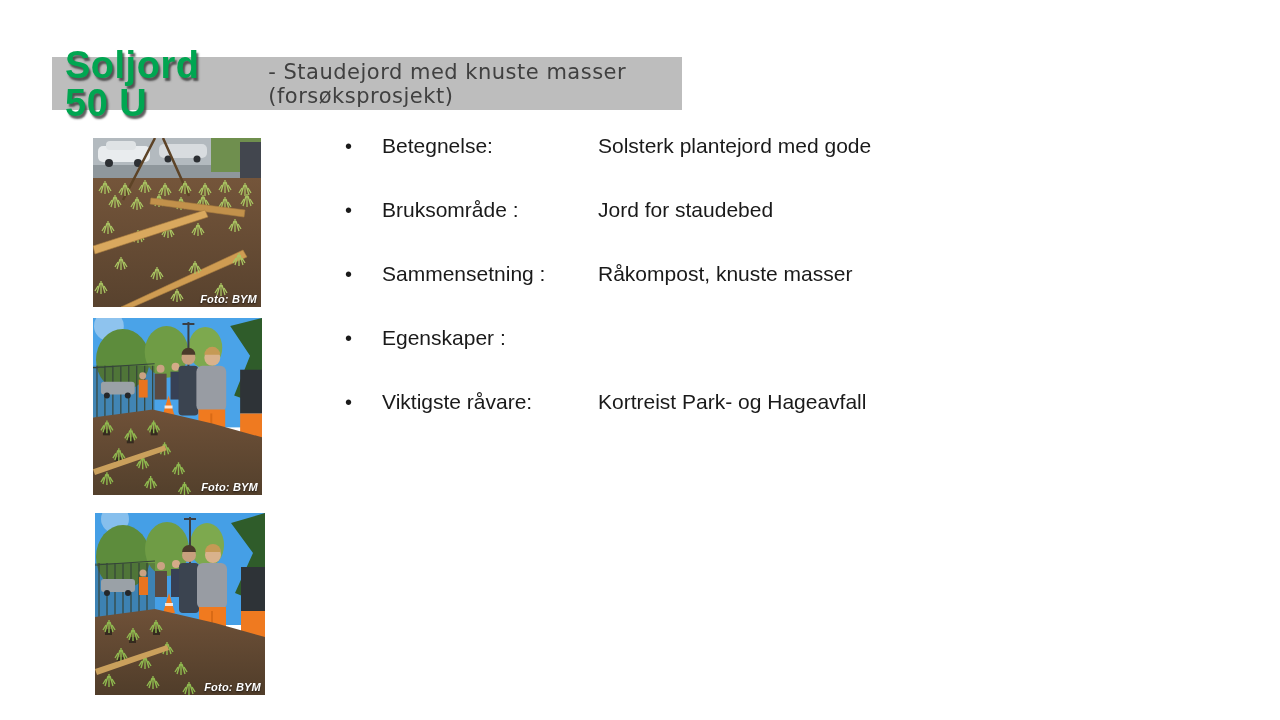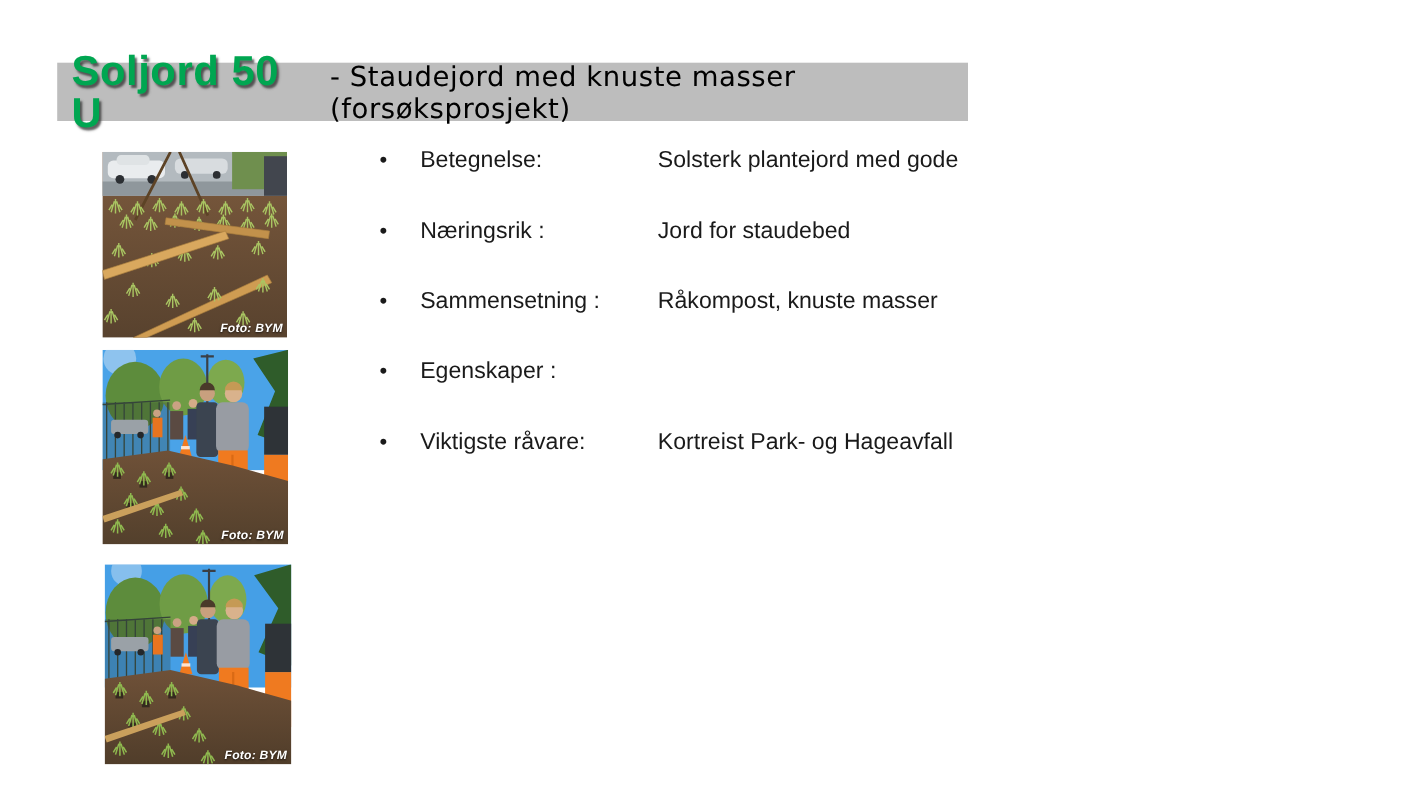--- a/index.html
+++ b/index.html
@@ -1,25 +1,25 @@
 <!DOCTYPE html>
 <html><head>
 <meta charset="utf-8">
 <style>
   html,body{margin:0;padding:0;background:#fff;}
   body{width:1280px;height:720px;position:relative;overflow:hidden;
        font-family:"Liberation Sans","DejaVu Sans",sans-serif;color:#1a1a1a;}
 
   
-  .banner{position:absolute;left:52px;top:57px;width:828px;height:53px;
+  .banner{position:absolute;left:52px;top:57px;width:630px;height:53px;
           background:#BDBDBD;display:flex;align-items:center;}
   .banner .title{font-size:38px;font-weight:bold;color:#00A651;line-height:1;
           padding-left:13px;letter-spacing:.5px;
           text-shadow:2px 3px 2px rgba(55,55,55,.8);}
-  .banner .subtitle{font-size:25px;color:#000000;margin-left:32px;
+  .banner .subtitle{font-size:21px;color:#404040;margin-left:32px;
           letter-spacing:.5px;font-family:"DejaVu Sans",cursive,sans-serif;}
 
   
   .photo{position:absolute;overflow:hidden;font-style:italic;}
   .photo svg{display:block;width:100%;height:100%;}
   .photo--1{left:93px;top:138px;width:168px;height:169px;}
   .photo--2{left:93px;top:318px;width:169px;height:177px;}
   .photo--3{left:95px;top:513px;width:170px;height:182px;}
   .credit{position:absolute;right:4px;bottom:2px;color:#fff;font-weight:bold;
           font-size:11px;text-shadow:0 1px 2px rgba(0,0,0,.7);letter-spacing:.2px;}
@@ -232,21 +232,21 @@
       <li>
         <span class="bullet-glyph">•</span>
         <span class="lbl">Betegnelse:</span>
         <span class="desc">
           <span class="line">Solsterk plantejord med gode</span>
         </span>
       </li>
 
       <li>
         <span class="bullet-glyph">•</span>
-        <span class="lbl">Næringsrik :</span>
+        <span class="lbl">Bruksområde :</span>
         <span class="desc">
           <span class="line">Jord for staudebed</span>
         </span>
       </li>
 
       <li>
         <span class="bullet-glyph">•</span>
         <span class="lbl">Sammensetning :</span>
         <span class="desc">
           <span class="line">Råkompost, knuste masser</span>

